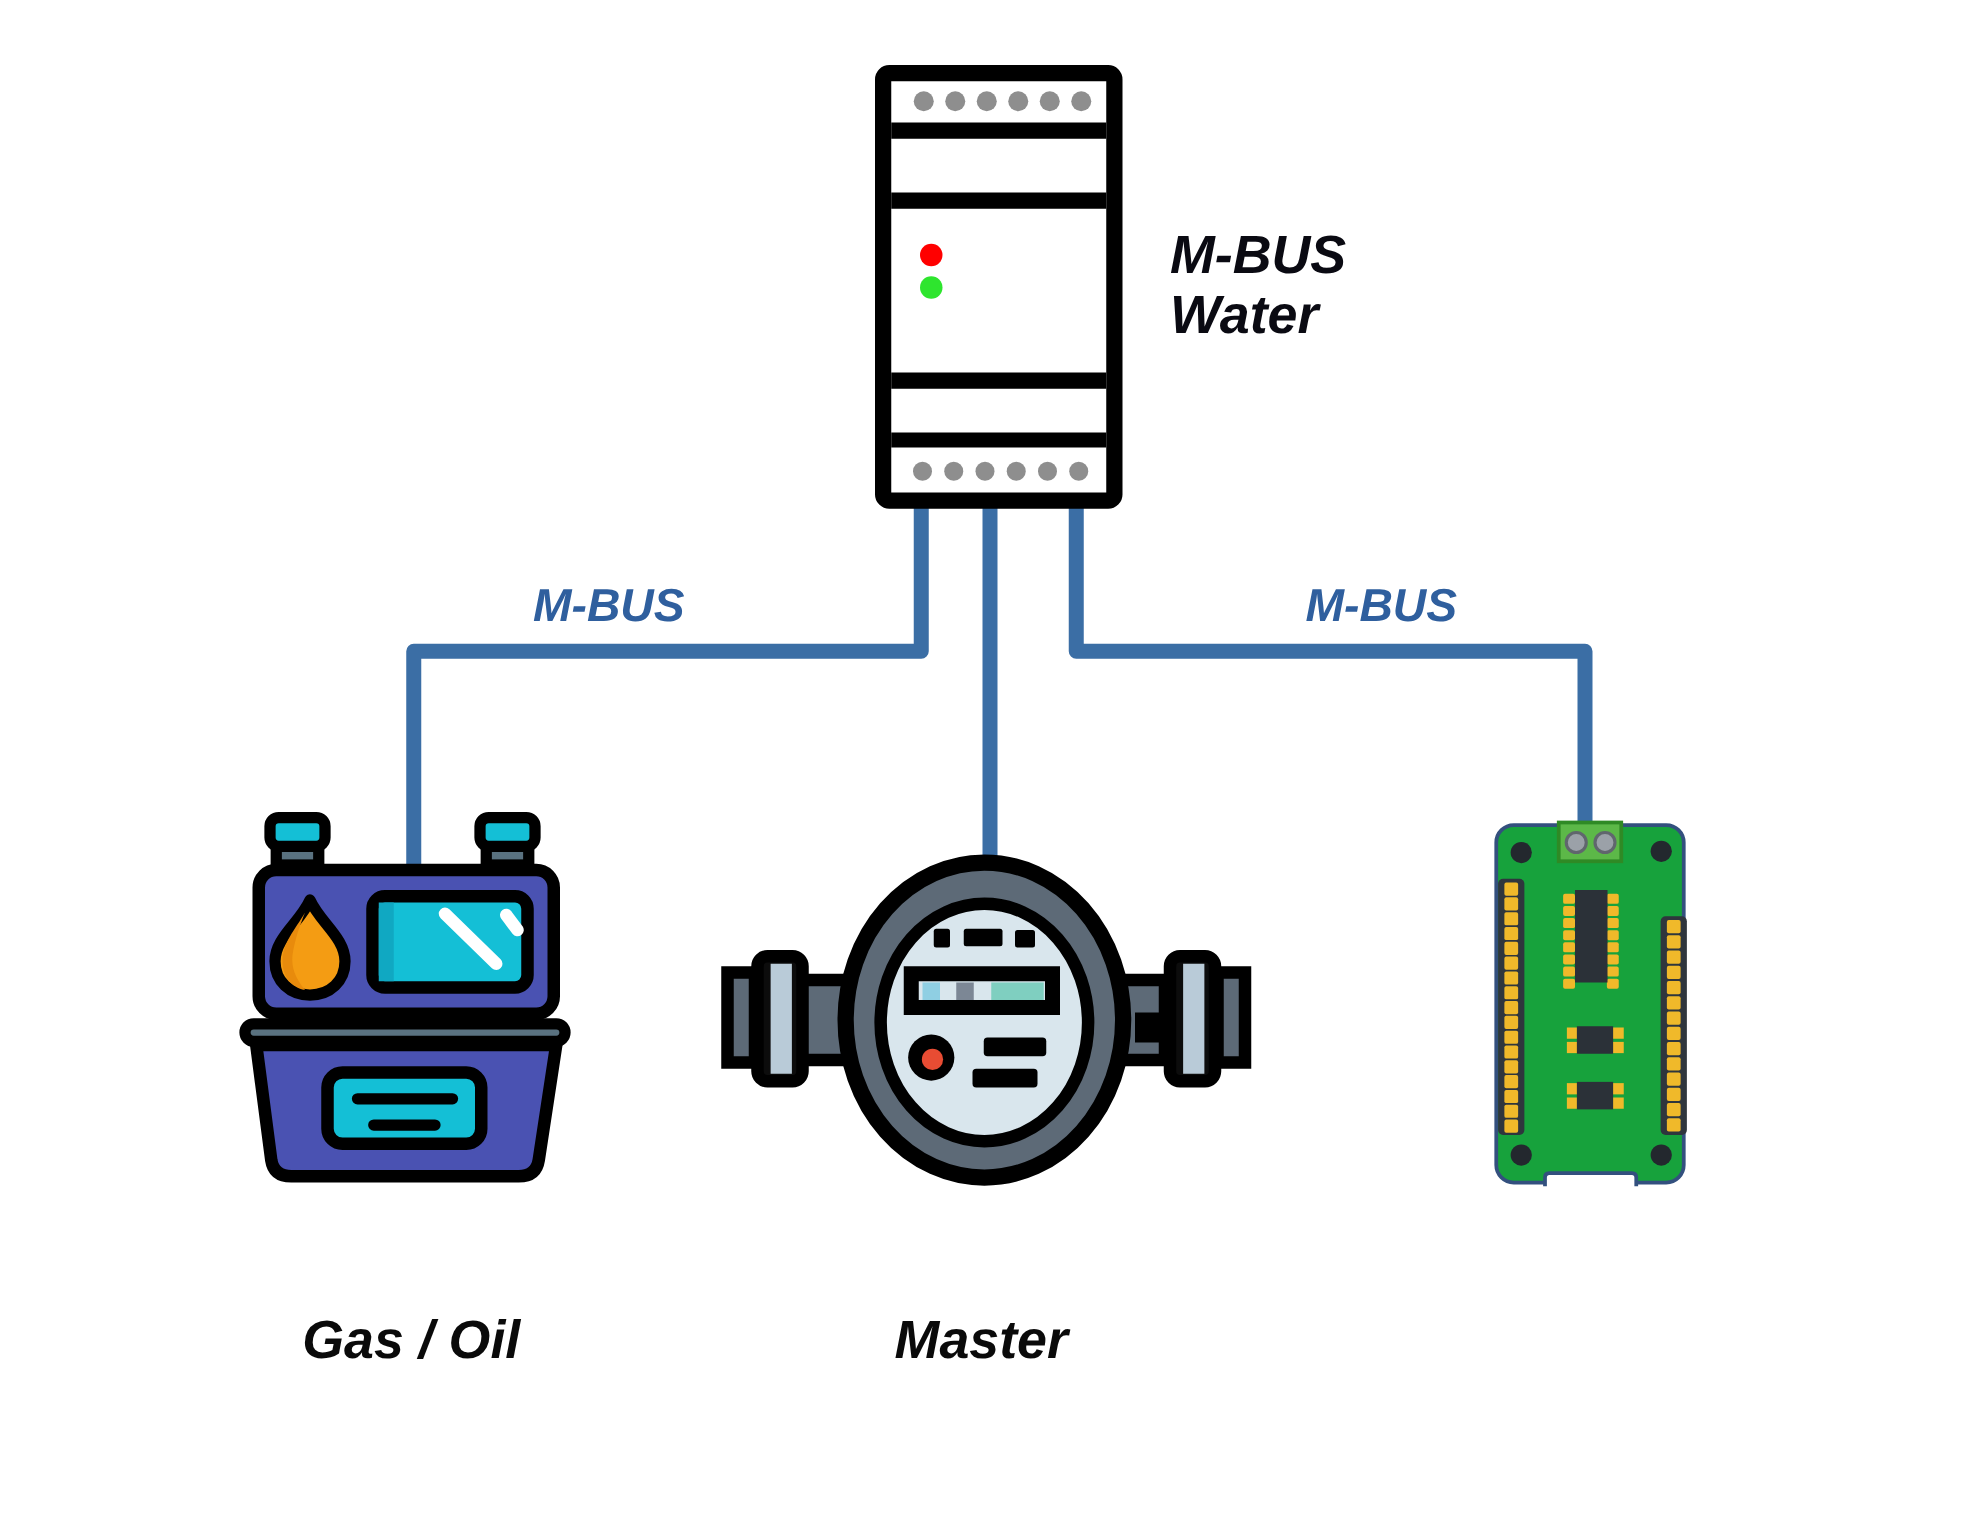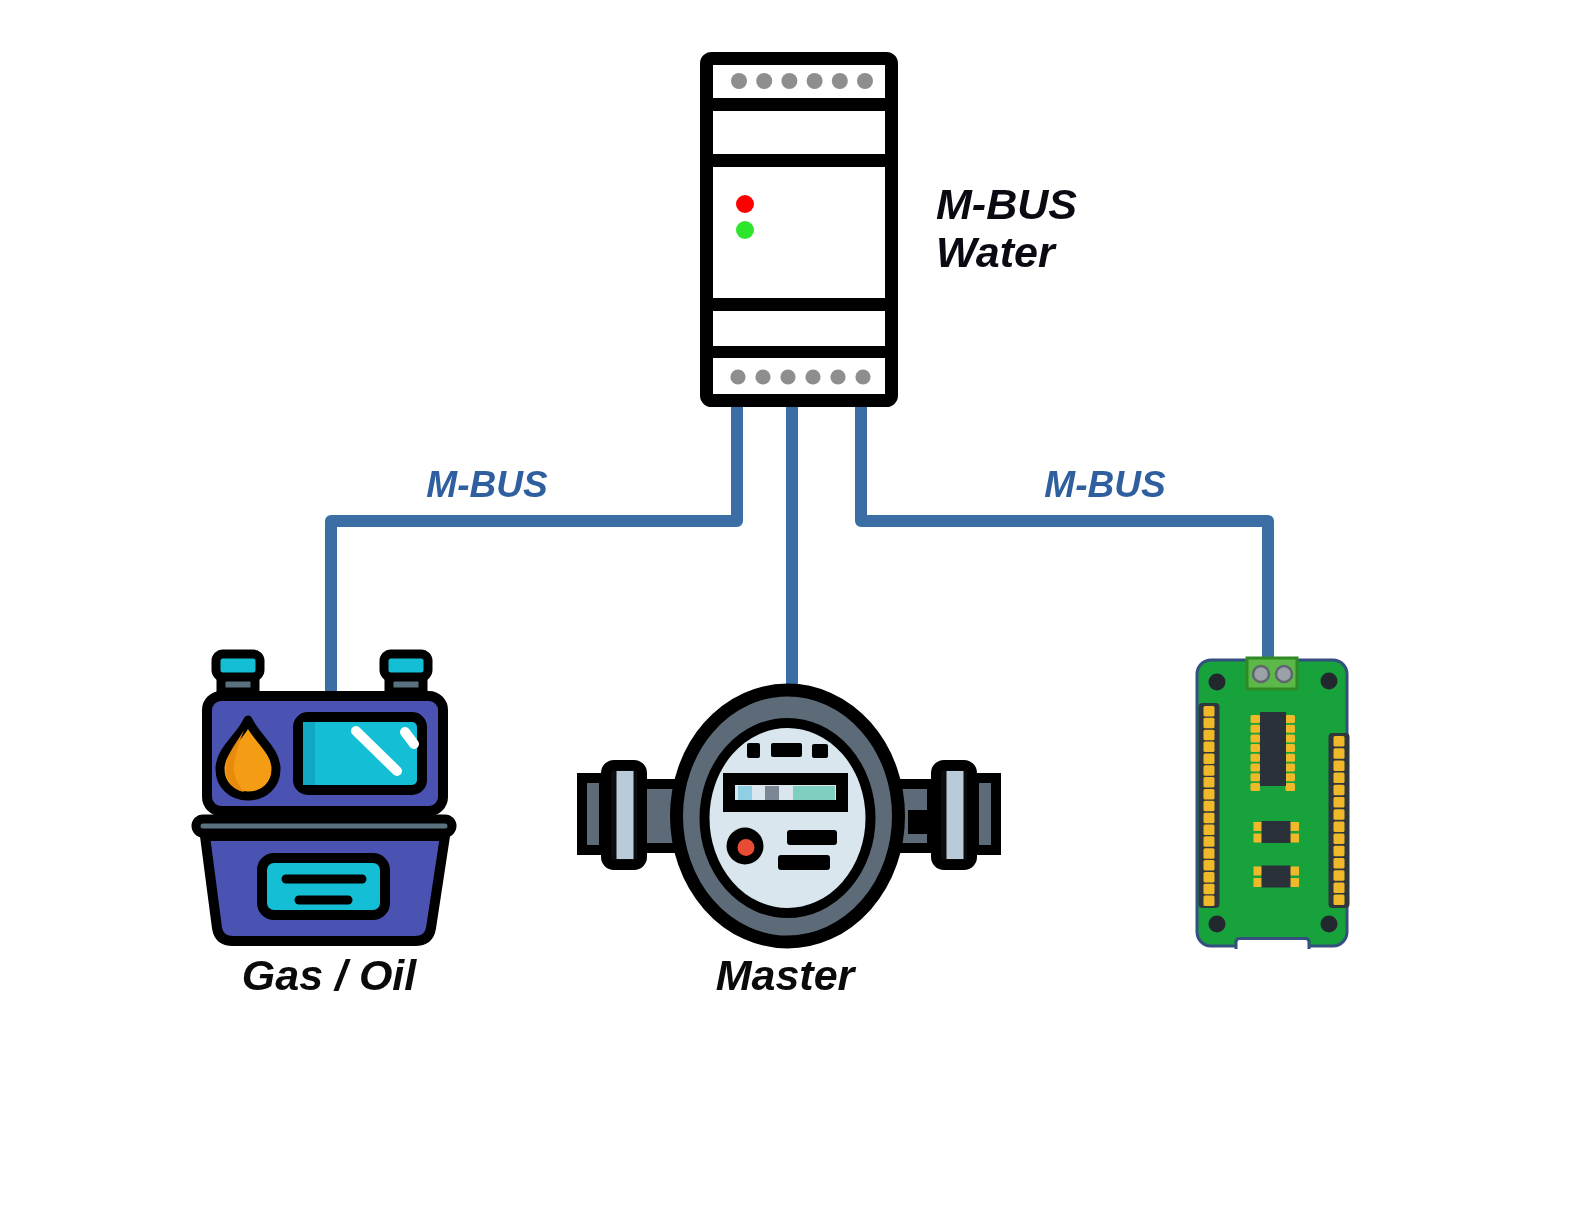--- a/index.html
+++ b/index.html
@@ -5,21 +5,21 @@
   html,body{margin:0;padding:0;background:#fff;}
   .stage{position:relative;width:1580px;height:1212px;background:#fff;overflow:hidden;
          font-family:"Liberation Sans",sans-serif;}
   .stage svg{position:absolute;left:0;top:0;}
   .lbl{position:absolute;font-weight:bold;white-space:nowrap;color:#0a0a0a;font-style:italic;}
   .lbl.center{transform:translateX(-50%);}
   .master-lbl{left:936px;top:180px;font-size:43px;line-height:48px;color:#0a0a12;}
   .bus-lbl{font-size:37px;color:#2f5f9e;}
   .bus-left{left:487px;top:464px;}
   .bus-right{left:1105px;top:464px;}
-  .dev-lbl{font-size:43px;top:951px;}
+  .dev-lbl{font-size:43px;top:1048px;}
   .dev-gas{left:329px;}
   .dev-water{left:785px;}
   .dev-diy{left:1247px;}
 </style>
 </head>
 <body>
 
 <div class="stage">
 
   <svg width="1580" height="1212" viewBox="0 0 1580 1212">

